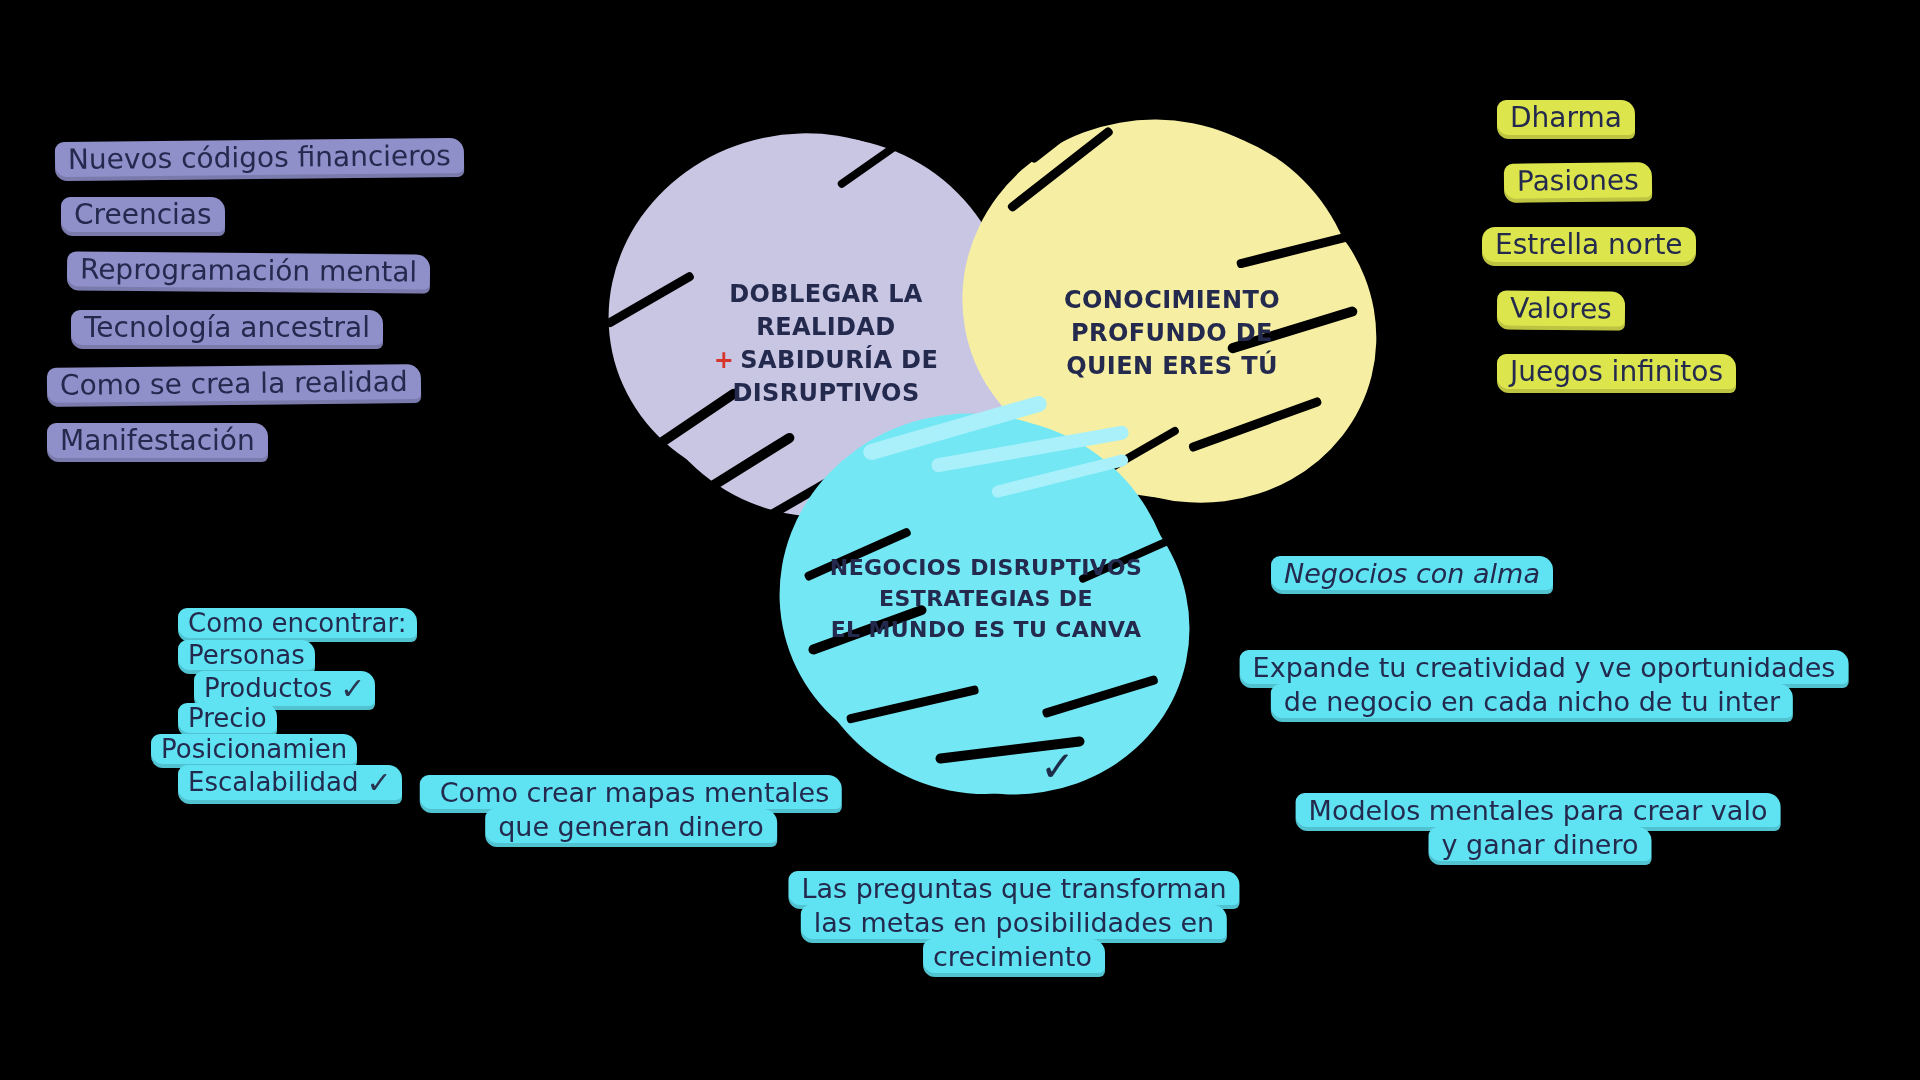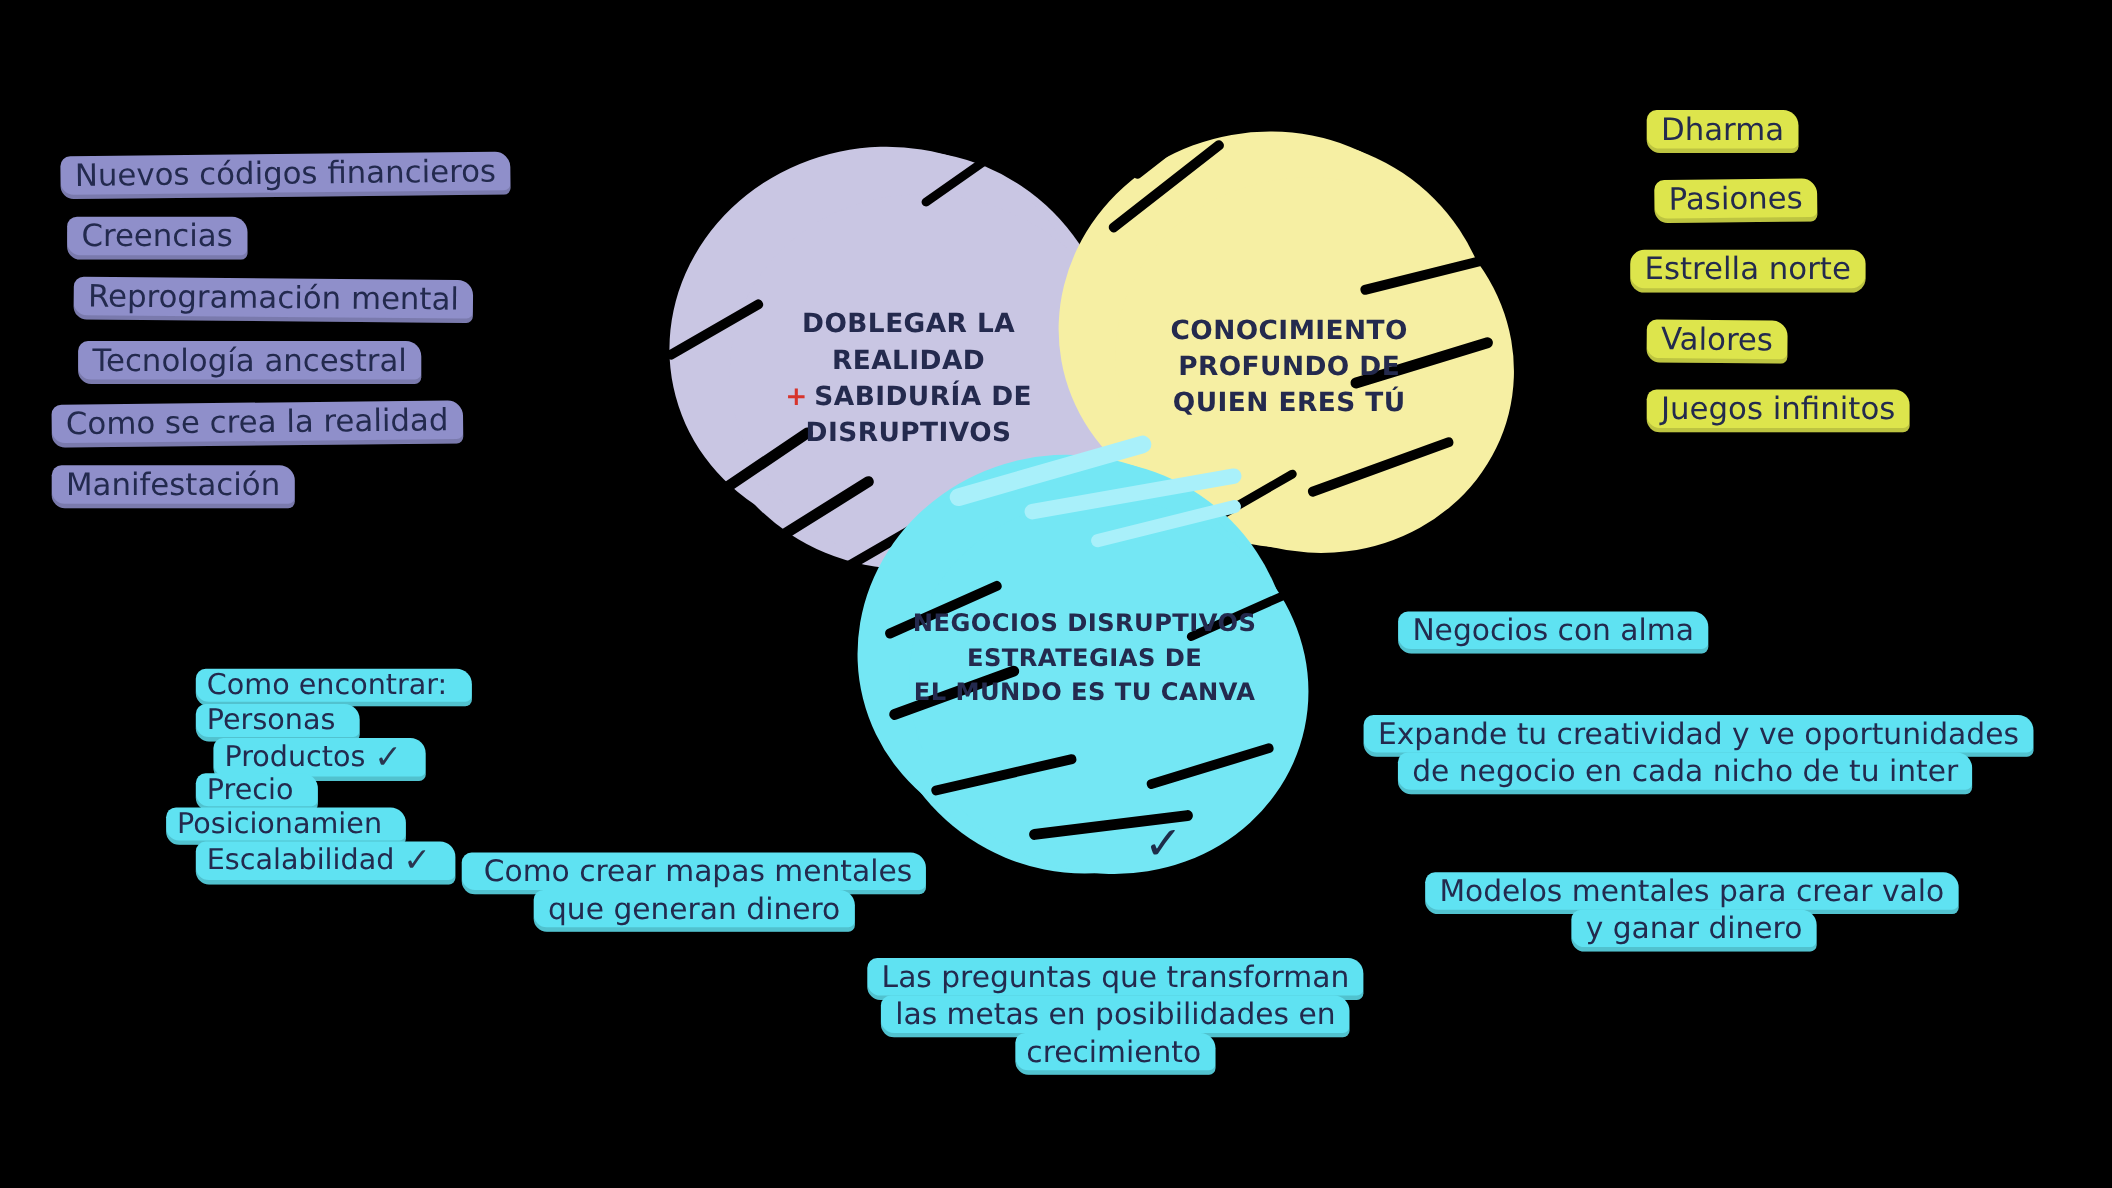--- a/index.html
+++ b/index.html
@@ -34,21 +34,21 @@
     padding: 2px 13px 5px 13px;
     border-radius: 9px 14px 6px 12px;
     box-shadow: inset 0 -4px 0 rgba(0,0,0,0.14);
     line-height: 1.15;
   }
   .hl-purple { background: #8f8fca; }
   .hl-yellow { background: #dde54c; }
   .hl-cyan   { background: #5fe2f2; }
   .f28 { font-size: 28px; }
   .f27 { font-size: 27px; }
-  .f26 { font-size: 26px; padding: 1px 22px 3px 10px; }
+  .f26 { font-size: 26px; padding: 1px 10px 3px 10px; }
   .center { transform: translateX(-50%); }
   .r-neg { transform: rotate(-0.6deg); }
   .r-pos { transform: rotate(0.5deg); }
   .check {
     font-weight: bold;
     color: #2a3550;
     font-size: 30px;
     margin-left: 8px;
     vertical-align: -2px;
   }
@@ -172,21 +172,21 @@
 
   <div class="free-check" style="left:1040px;top:742px;">✓</div>
 
   <div class="hl hl-cyan f27 center" style="left:631px;top:775px;padding-left:20px;">Como crear mapas mentales</div>
   <div class="hl hl-cyan f27 center" style="left:631px;top:809px;">que generan dinero</div>
 
   <div class="hl hl-cyan f27 center" style="left:1014px;top:871px;">Las preguntas que transforman</div>
   <div class="hl hl-cyan f27 center" style="left:1014px;top:905px;">las metas en posibilidades en</div>
   <div class="hl hl-cyan f27 center" style="left:1014px;top:939px;padding-left:10px;">crecimiento</div>
 
-  <div class="hl hl-cyan f27" style="left:1271px;top:556px;">Negocios con alma</div>
+  <div class="hl hl-cyan f27" style="left:1271px;top:556px;font-style:italic;">Negocios con alma</div>
 
   <div class="hl hl-cyan f27 center" style="left:1544px;top:650px;">Expande tu creatividad y ve oportunidades</div>
   <div class="hl hl-cyan f27 center" style="left:1532px;top:684px;">de negocio en cada nicho de tu inter</div>
 
   <div class="hl hl-cyan f27 center" style="left:1538px;top:793px;">Modelos mentales para crear valo</div>
   <div class="hl hl-cyan f27 center" style="left:1540px;top:827px;">y ganar dinero</div>
 
 </div>
 
 </body></html>

